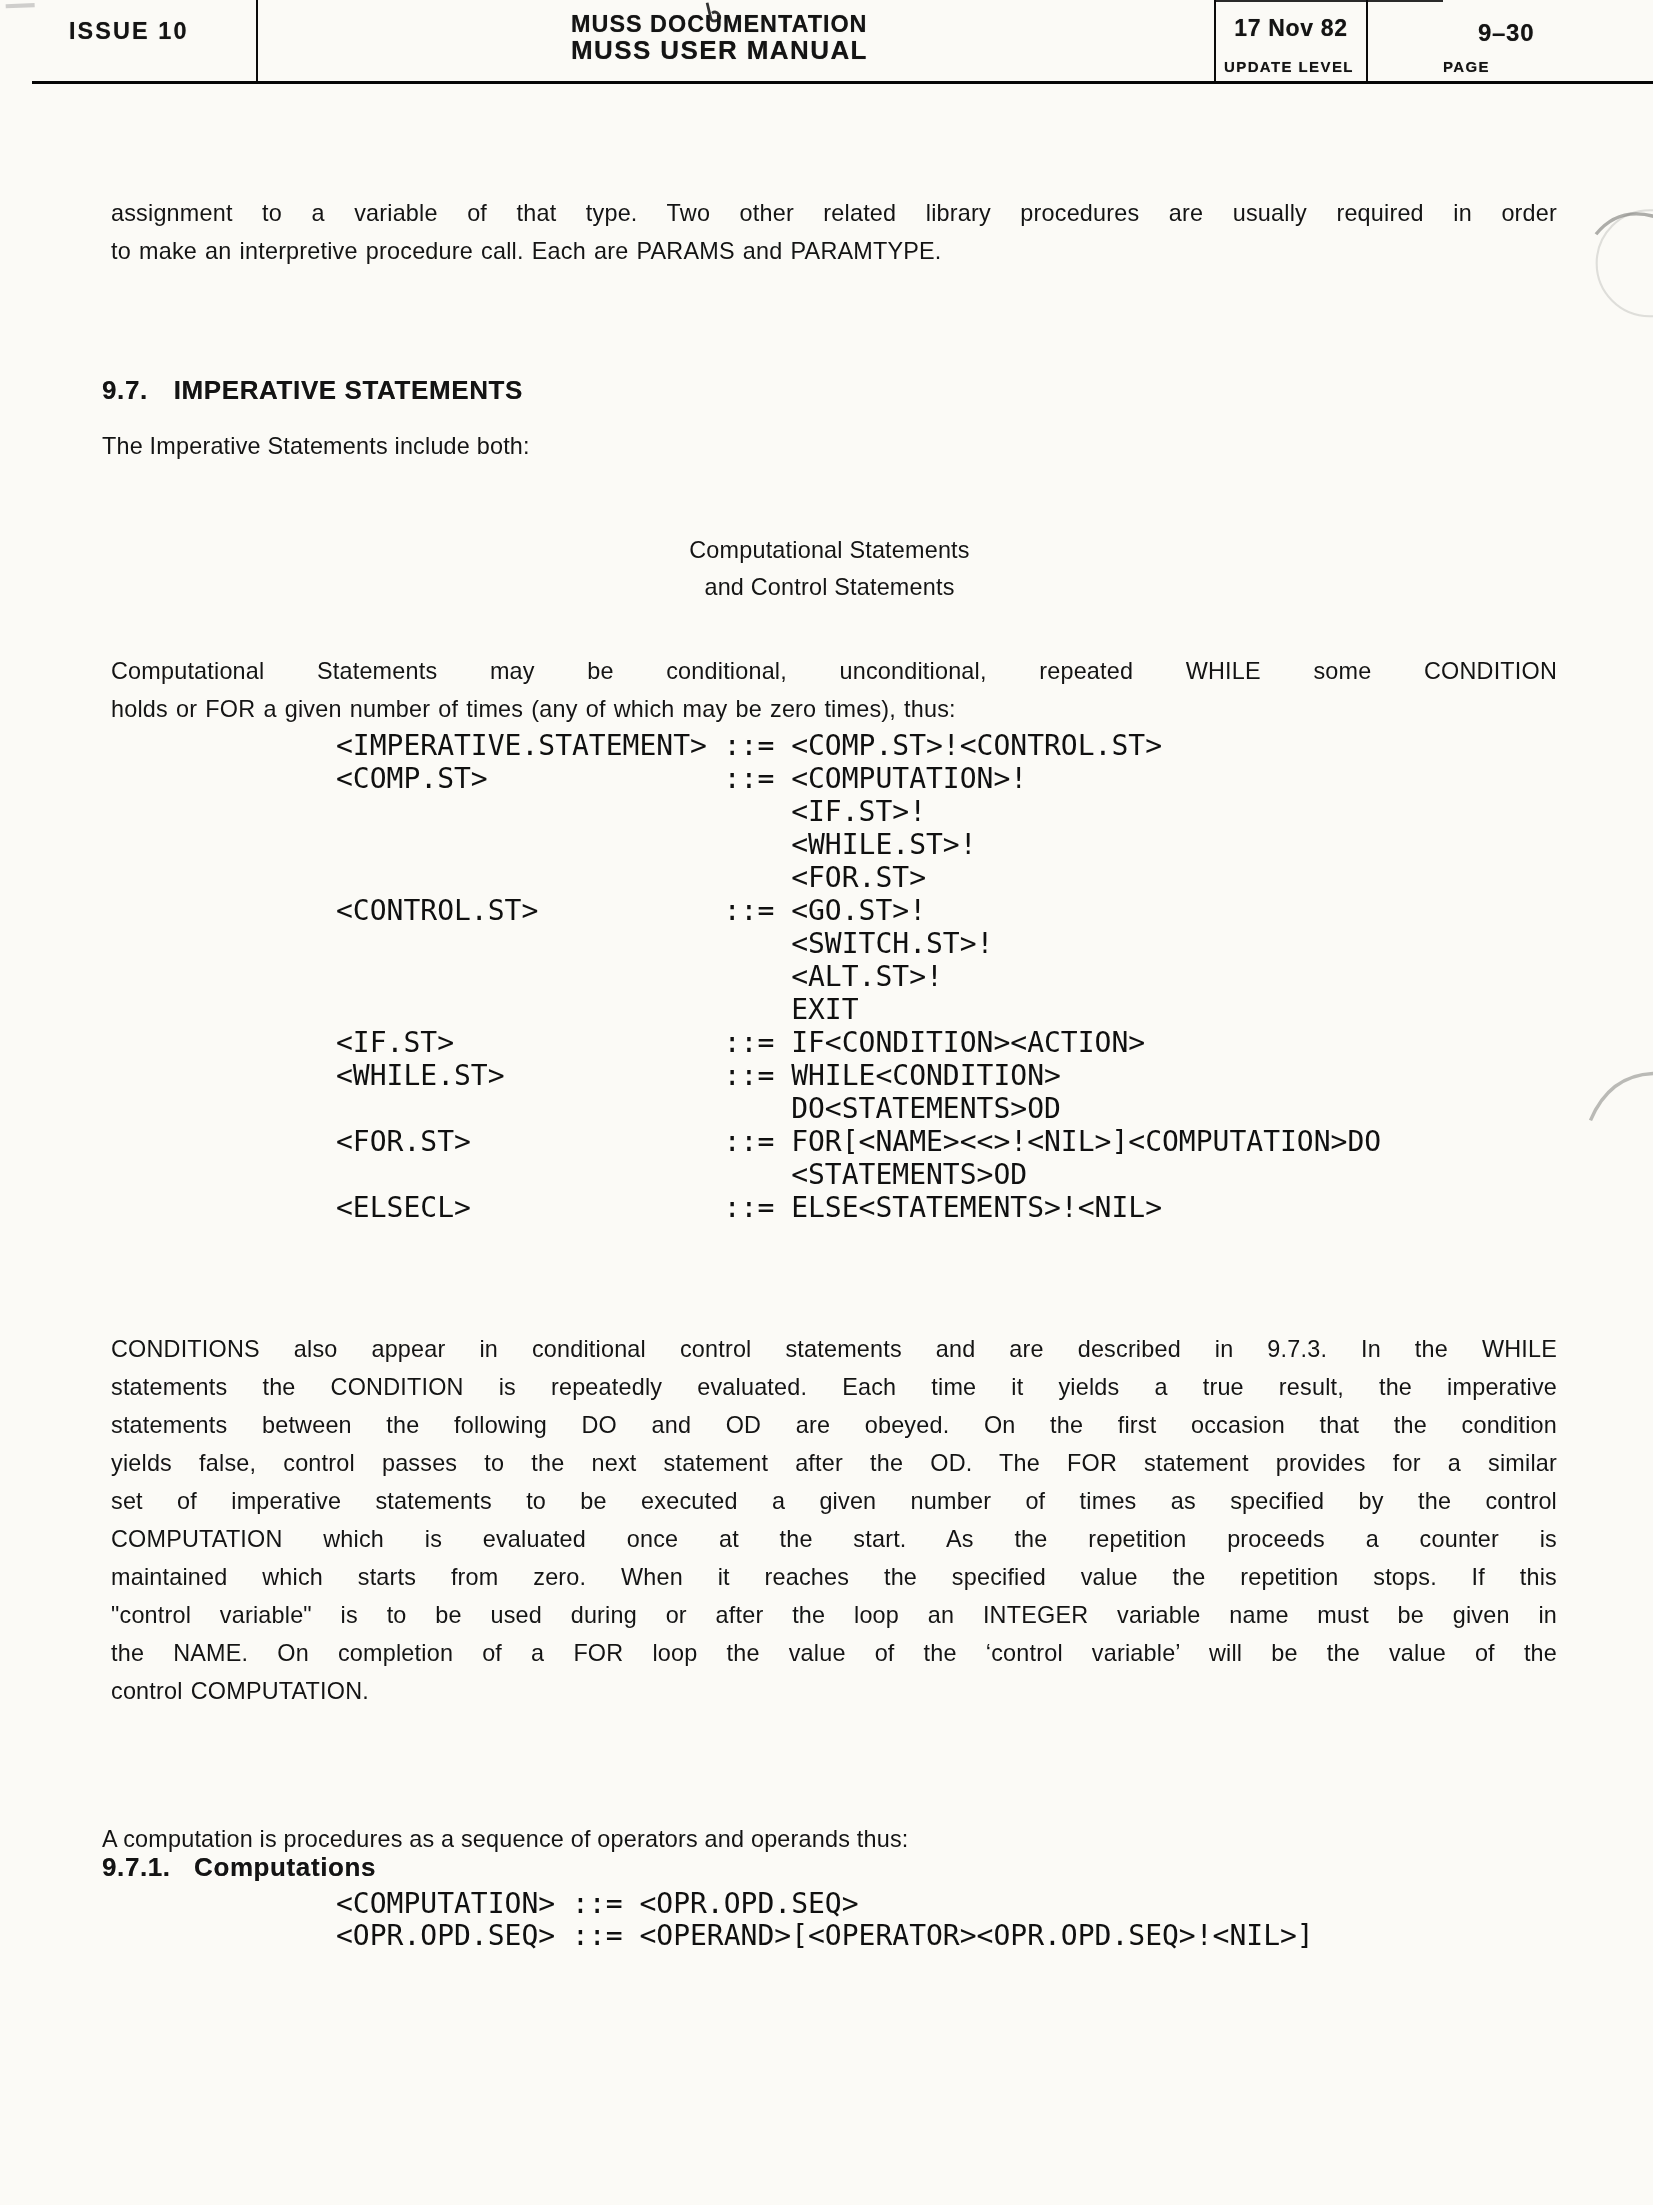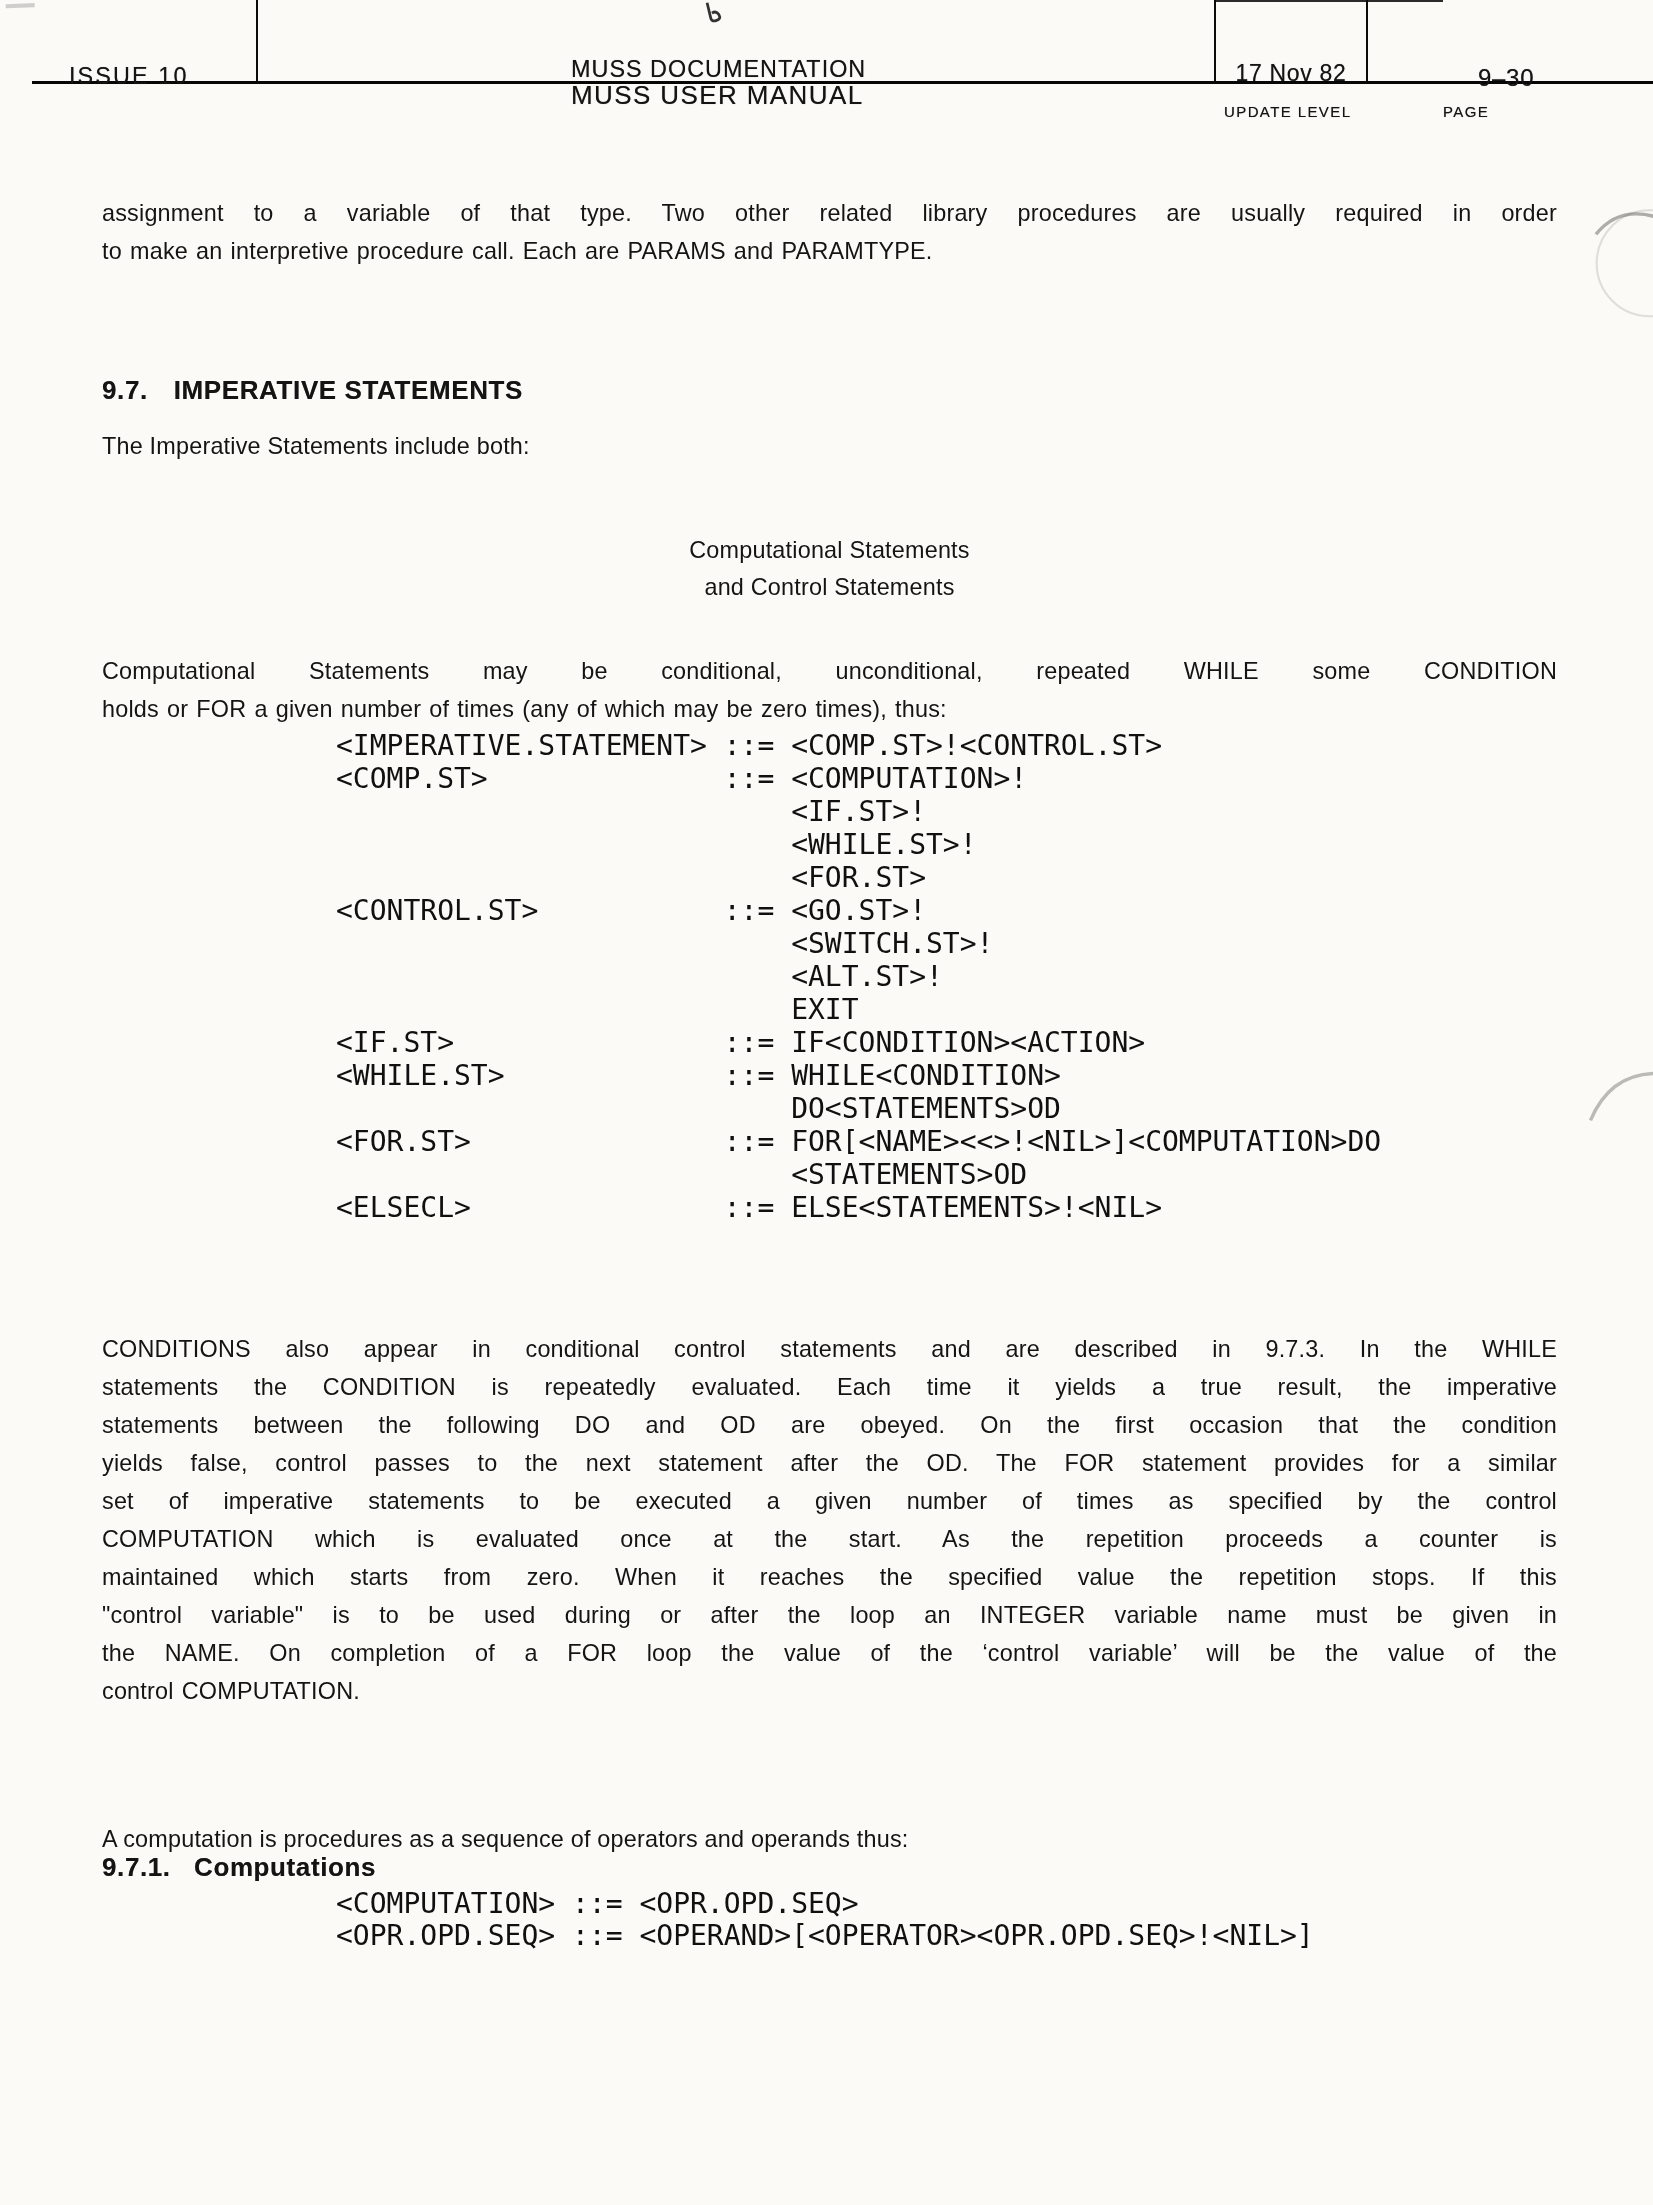--- a/index.html
+++ b/index.html
@@ -6,21 +6,21 @@
   .page{
     position:relative;
     width:1654px;height:2205px;
     background:#fbfaf6;
     color:#141414;
     font-family:"Liberation Sans", sans-serif;
     overflow:hidden;
   }
 
   
-  .hdr-text{position:absolute;font-weight:400;text-shadow:0 0 0.7px rgba(0,0,0,.55);margin-top:45px;}
+  .hdr-text{position:absolute;font-weight:700;text-shadow:0 0 0.7px rgba(0,0,0,.55);}
   .issue{left:69px;top:18px;font-size:23.4px;letter-spacing:2.1px;}
   .title-block{left:571px;top:11px;line-height:26px;letter-spacing:1px;}
   .title-line1{font-size:23.4px;}
   .title-line2{font-size:26px;letter-spacing:1.4px;}
   .update-date{left:1215px;top:15px;width:152px;text-align:center;font-size:23px;letter-spacing:0.7px;}
   .update-label{left:1224px;top:58px;font-size:15px;letter-spacing:1.4px;}
   .page-no{left:1437px;top:19.3px;width:152px;text-align:left;font-size:24px;letter-spacing:0.7px;padding-left:41px;box-sizing:border-box;}
   .page-label{left:1443px;top:58px;font-size:15px;letter-spacing:1.4px;}
 
   .vline{position:absolute;top:0;height:83px;width:2.1px;background:#0b0b0b;}
@@ -29,21 +29,21 @@
   .vline.v3{left:1366px;}
   .hrule{position:absolute;left:32px;right:0;top:81px;height:3.4px;background:#060606;}
   .toprule{position:absolute;left:1214px;width:229px;top:0;height:2.1px;background:#2a2a2a;}
 
   
   .para{
     position:absolute;left:102px;width:1455px;
     font-size:23.4px;line-height:38px;
     letter-spacing:0.2px;word-spacing:1.4px;
   }
-  .para > div{text-align:justify;text-align-last:justify;text-justify:inter-word;}
+  .para > div{text-align:justify;text-align-last:justify;text-justify:inter-word;margin-left:9px;}
   .para > div:last-child{text-align-last:left;}
 
   .single{position:absolute;left:102px;font-size:23.4px;letter-spacing:0.2px;}
 
   .centered{position:absolute;left:102px;width:1455px;font-size:23.4px;line-height:37px;letter-spacing:0.2px;}
   .centered > div{text-align:center;}
 
   .sec-head{position:absolute;left:102px;font-weight:700;font-size:26px;letter-spacing:0.6px;text-shadow:0 0 0.6px rgba(0,0,0,.5);}
   .sec-head .num{margin-right:26px;}
 

